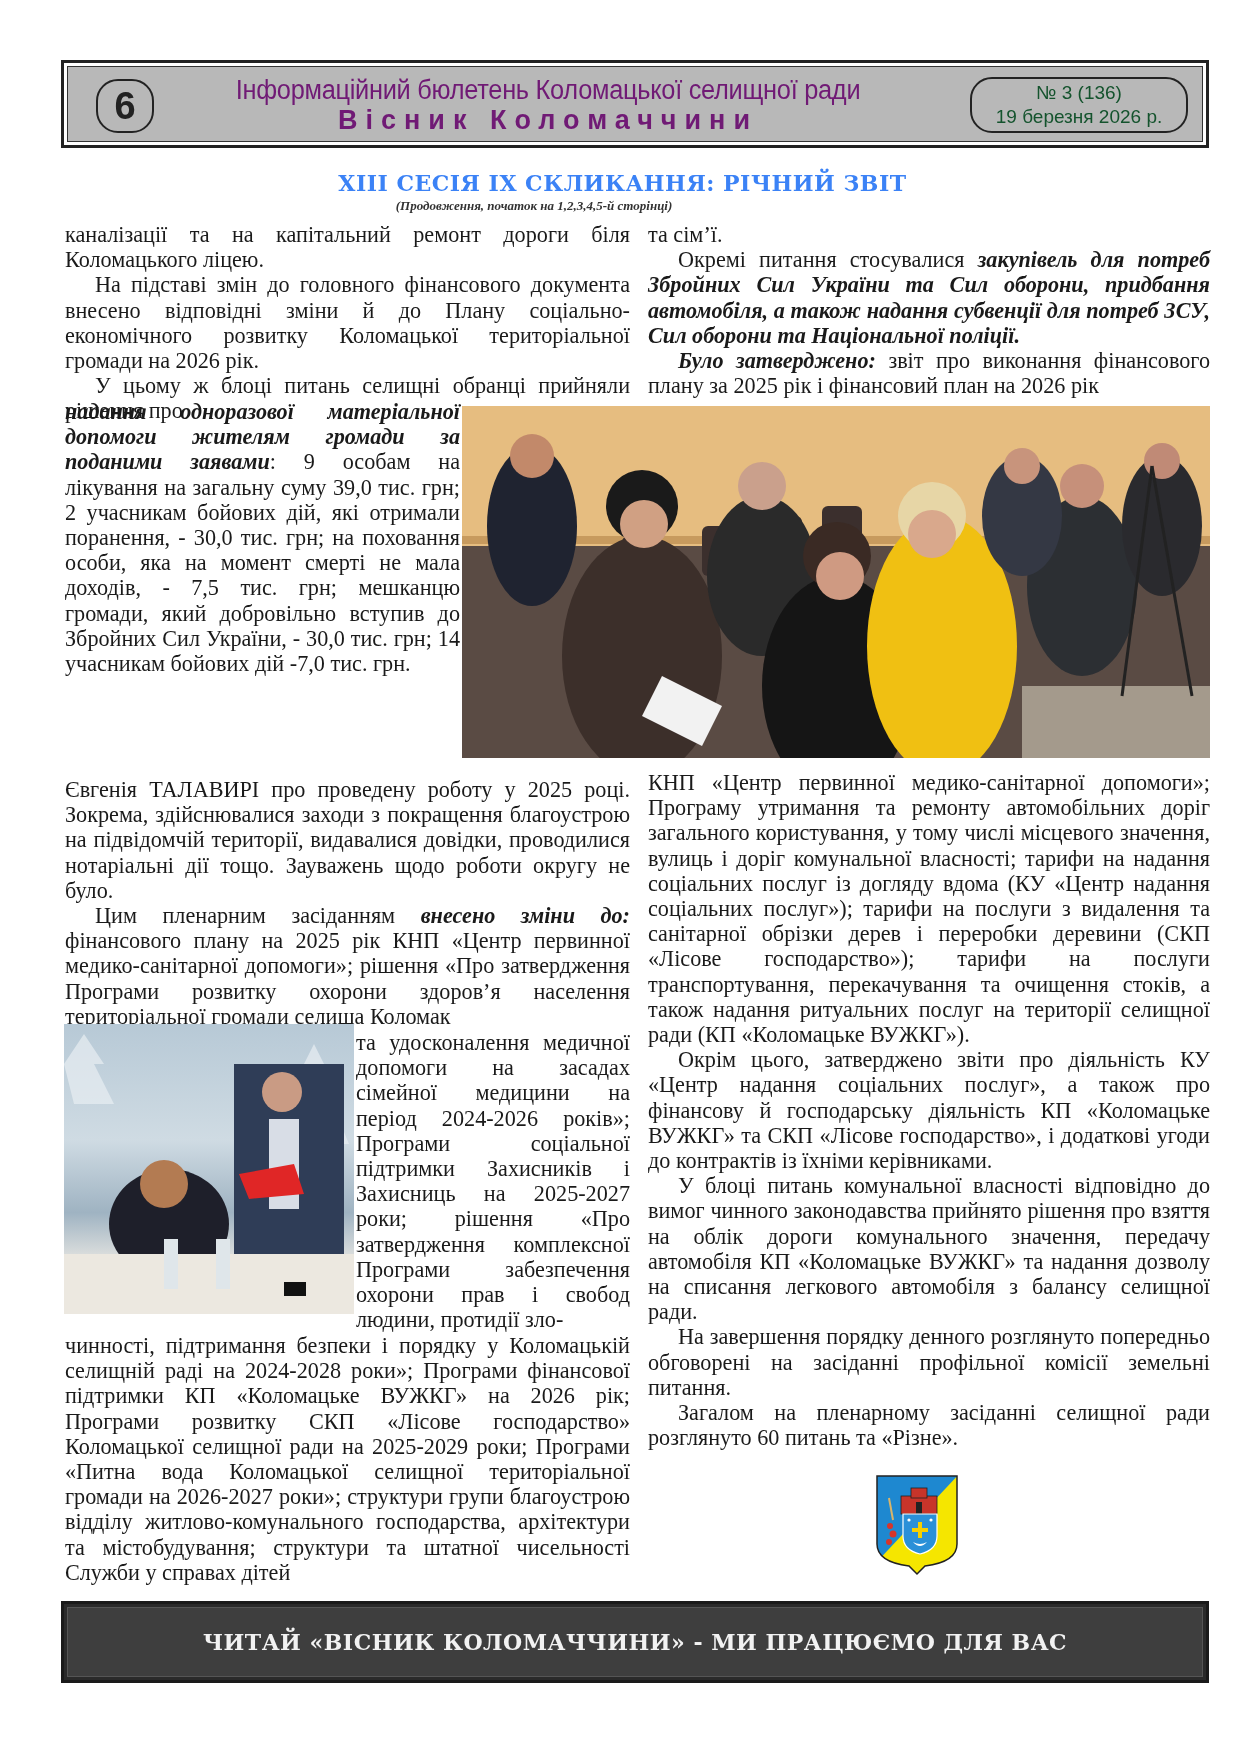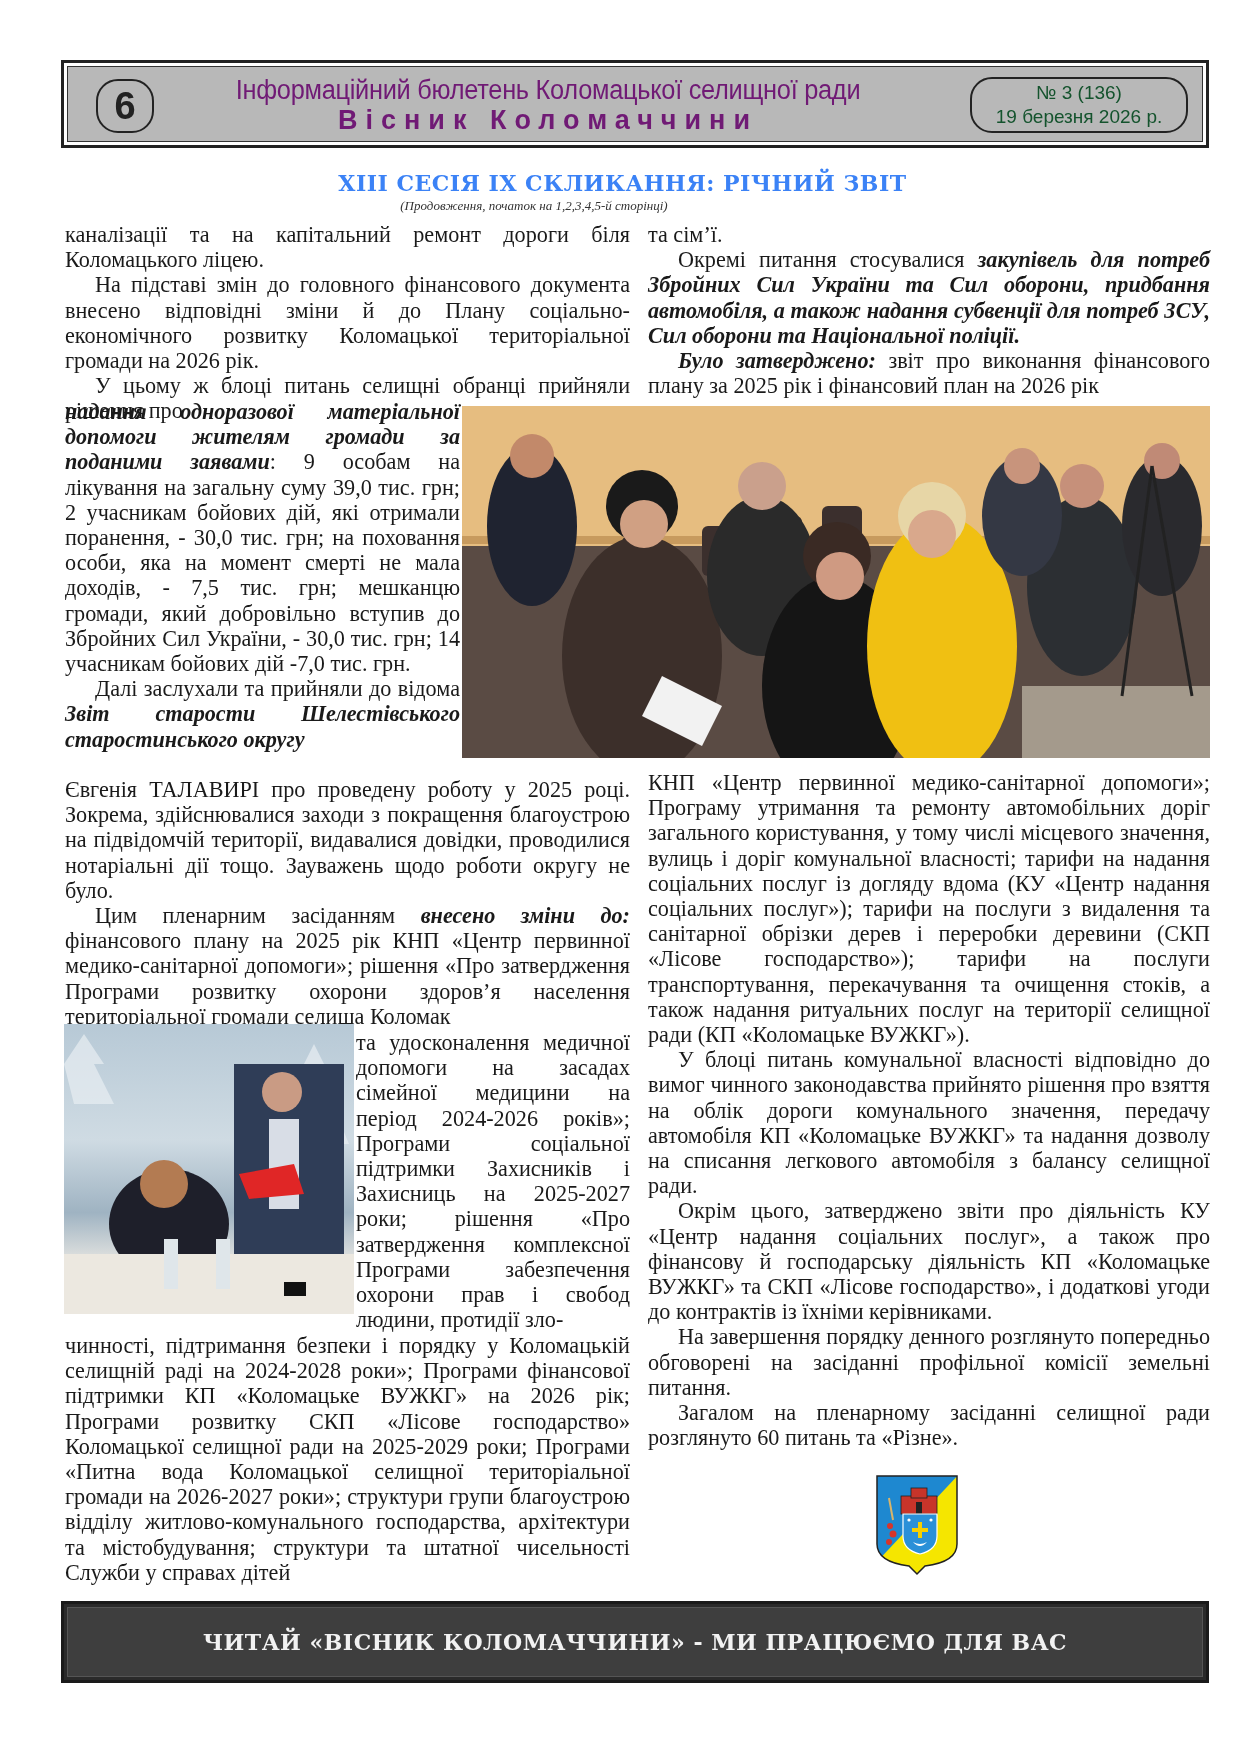--- a/index.html
+++ b/index.html
@@ -9,21 +9,21 @@
   .masthead { position: absolute; left: 61px; top: 60px; width: 1148px; height: 88px; border: 3px solid #222; padding: 3px; box-sizing: border-box; }
   .masthead-inner { width: 100%; height: 100%; background: #b8b8b8; border: 1px solid #333; box-sizing: border-box; position: relative; }
   .page-num { position: absolute; left: 28px; top: 12px; width: 58px; height: 54px; border: 2px solid #222; border-radius: 22px; box-sizing: border-box; display: flex; align-items: center; justify-content: center; font-family: "Liberation Sans", sans-serif; font-weight: bold; font-size: 38px; color: #222; }
   .mast-title { position: absolute; left: 130px; top: 8px; width: 700px; text-align: center; font-family: "Liberation Sans", sans-serif; color: #701a75; }
   .mast-sub { font-size: 27px; line-height: 30px; letter-spacing: -0.3px; transform: scaleX(0.94); transform-origin: center; }
   .mast-name { font-size: 27px; line-height: 30px; font-weight: bold; letter-spacing: 8px; }
   .issue-box { position: absolute; right: 14px; top: 10px; width: 218px; height: 56px; border: 2px solid #222; border-radius: 22px; box-sizing: border-box; text-align: center; font-family: "Liberation Sans", sans-serif; color: #14532d; font-size: 19px; line-height: 24px; padding-top: 2px; }
 
   
   .headline { position: absolute; left: 0; top: 170px; width: 1245px; text-align: center; font-family: "DejaVu Serif", serif; font-weight: bold; font-size: 22px; letter-spacing: 0.5px; color: #3b82f6; }
-  .subhead { position: absolute; left: 0; top: 198px; width: 1068px; text-align: center; font-style: italic; font-size: 13px; color: #333; }
+  .subhead { position: absolute; left: 0; top: 198px; width: 1068px; text-align: center; font-style: italic; font-size: 13px; color: #333; font-weight: bold; }
 
   
   .col { position: absolute; font-size: 22.2px; line-height: 25.2px; text-align: justify; }
   .col p { margin: 0; text-indent: 30px; }
   .col p.noindent { text-indent: 0; }
   .col b i, .col i b, .bi { font-weight: bold; font-style: italic; }
 
   .col-left-top { left: 65px; top: 222px; width: 565px; }
   .col-left-narrow1 { left: 65px; top: 399px; width: 395px; }
   .col-left-mid { left: 65px; top: 777px; width: 565px; }
@@ -68,23 +68,20 @@
   <p class="noindent">каналізації та на капітальний ремонт дороги біля Коломацького ліцею.</p>
   <p>На підставі змін до головного фінансового документа внесено відповідні зміни й до Плану соціально-економічного розвитку Коломацької територіальної громади на 2026 рік.</p>
   <p>
     <span>У цьому ж блоці питань селищні обранці прийняли рішення про </span>
   </p>
 </div>
 
 <div class="col col-left-narrow1">
   <p class="noindent">
     <span class="bi">надання одноразової матеріальної допомоги жителям громади за поданими заявами</span><span>: 9 особам на лікування на загальну суму 39,0 тис. грн; 2 учасникам бойових дій, які отримали поранення, - 30,0 тис. грн; на поховання особи, яка на момент смерті не мала доходів, - 7,5 тис. грн; мешканцю громади, який добровільно вступив до Збройних Сил України, - 30,0 тис. грн; 14 учасникам бойових дій -7,0 тис. грн.</span>
-  </p>
-  <p>
-    <span>Далі заслухали та прийняли до відома </span><span class="bi">Звіт старости Шелестівського старостинського округу</span>
   </p>
 </div>
 
 <div class="col col-left-mid">
   <p class="noindent"> Євгенія ТАЛАВИРІ про проведену роботу у 2025 році. Зокрема, здійснювалися заходи з покращення благоустрою на підвідомчій території, видавалися довідки, проводилися нотаріальні дії тощо. Зауважень щодо роботи округу не було.</p>
   <p>
     <span>Цим пленарним засіданням </span><span class="bi">внесено зміни до:</span><span> фінансового плану на 2025 рік КНП «Центр первинної медико-санітарної допомоги»; рішення «Про затвердження Програми розвитку охорони здоров’я населення територіальної громади селища Коломак</span>
   </p>
 </div>
 
@@ -155,22 +152,22 @@
     <ellipse cx="700" cy="120" rx="40" ry="70" fill="#2a2a2e"></ellipse>
     <circle cx="700" cy="55" r="18" fill="#c08a76"></circle>
     <line x1="690" y1="60" x2="660" y2="290" stroke="#222" stroke-width="3"></line>
     <line x1="690" y1="60" x2="730" y2="290" stroke="#222" stroke-width="3"></line>
     <polygon points="200,270 260,300 240,340 180,310" fill="#f2f2f2"></polygon>
   </svg>
 </div>
 
 <div class="col col-right-bottom">
   <p class="noindent">КНП «Центр первинної медико-санітарної допомоги»; Програму утримання та ремонту автомобільних доріг загального користування, у тому числі місцевого значення, вулиць і доріг комунальної власності; тарифи на надання соціальних послуг із догляду вдома (КУ «Центр надання соціальних послуг»); тарифи на послуги з видалення та санітарної обрізки дерев і переробки деревини (СКП «Лісове господарство»); тарифи на послуги транспортування, перекачування та очищення стоків, а також надання ритуальних послуг на території селищної ради (КП «Коломацьке ВУЖКГ»).</p>
+  <p>Окрім цього, затверджено звіти про діяльність КУ «Центр надання соціальних послуг», а також про фінансову й господарську діяльність КП «Коломацьке ВУЖКГ» та СКП «Лісове господарство», і додаткові угоди до контрактів із їхніми керівниками.</p>
   <p>У блоці питань комунальної власності відповідно до вимог чинного законодавства прийнято рішення про взяття на облік дороги комунального значення, передачу автомобіля КП «Коломацьке ВУЖКГ» та надання дозволу на списання легкового автомобіля з балансу селищної ради.</p>
-  <p>Окрім цього, затверджено звіти про діяльність КУ «Центр надання соціальних послуг», а також про фінансову й господарську діяльність КП «Коломацьке ВУЖКГ» та СКП «Лісове господарство», і додаткові угоди до контрактів із їхніми керівниками.</p>
   <p>На завершення порядку денного розглянуто попередньо обговорені на засіданні профільної комісії земельні питання.</p>
   <p>Загалом на пленарному засіданні селищної ради розглянуто 60 питань та «Різне».</p>
 </div>
 
 <div class="coat">
   <svg width="84" height="102" viewBox="0 0 84 102">
     <defs>
       <clipPath id="shield">
         <path d="M2,2 H82 V70 Q82,88 50,92 L42,100 L34,92 Q2,88 2,70 Z"></path>
       </clipPath>

